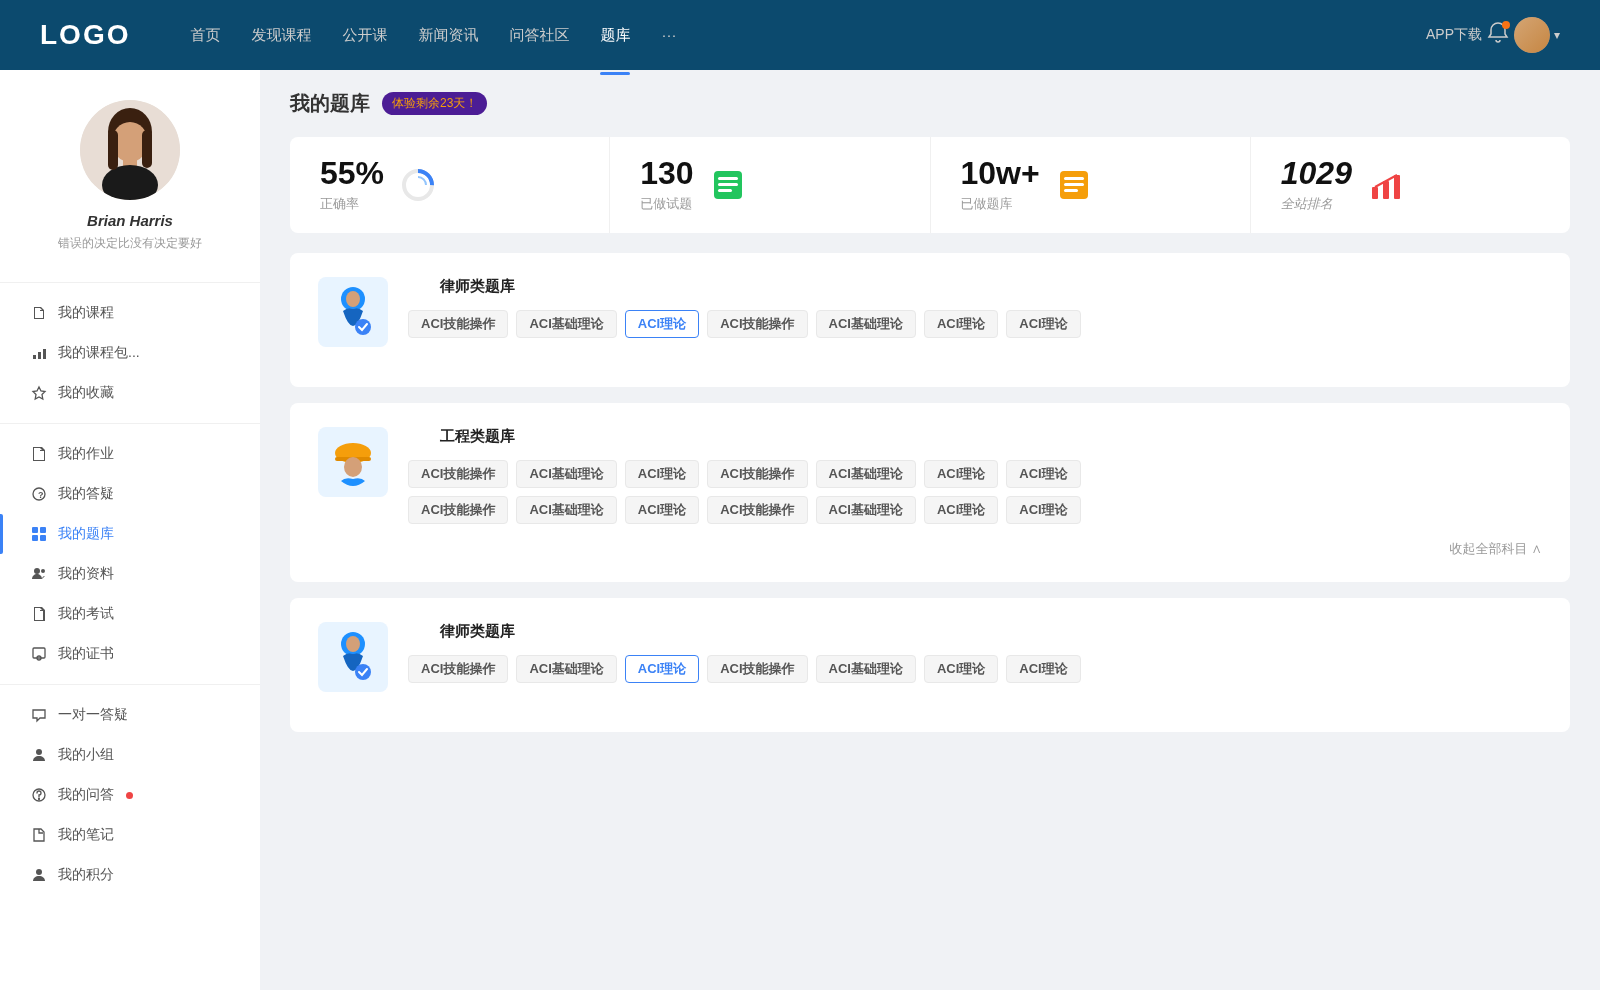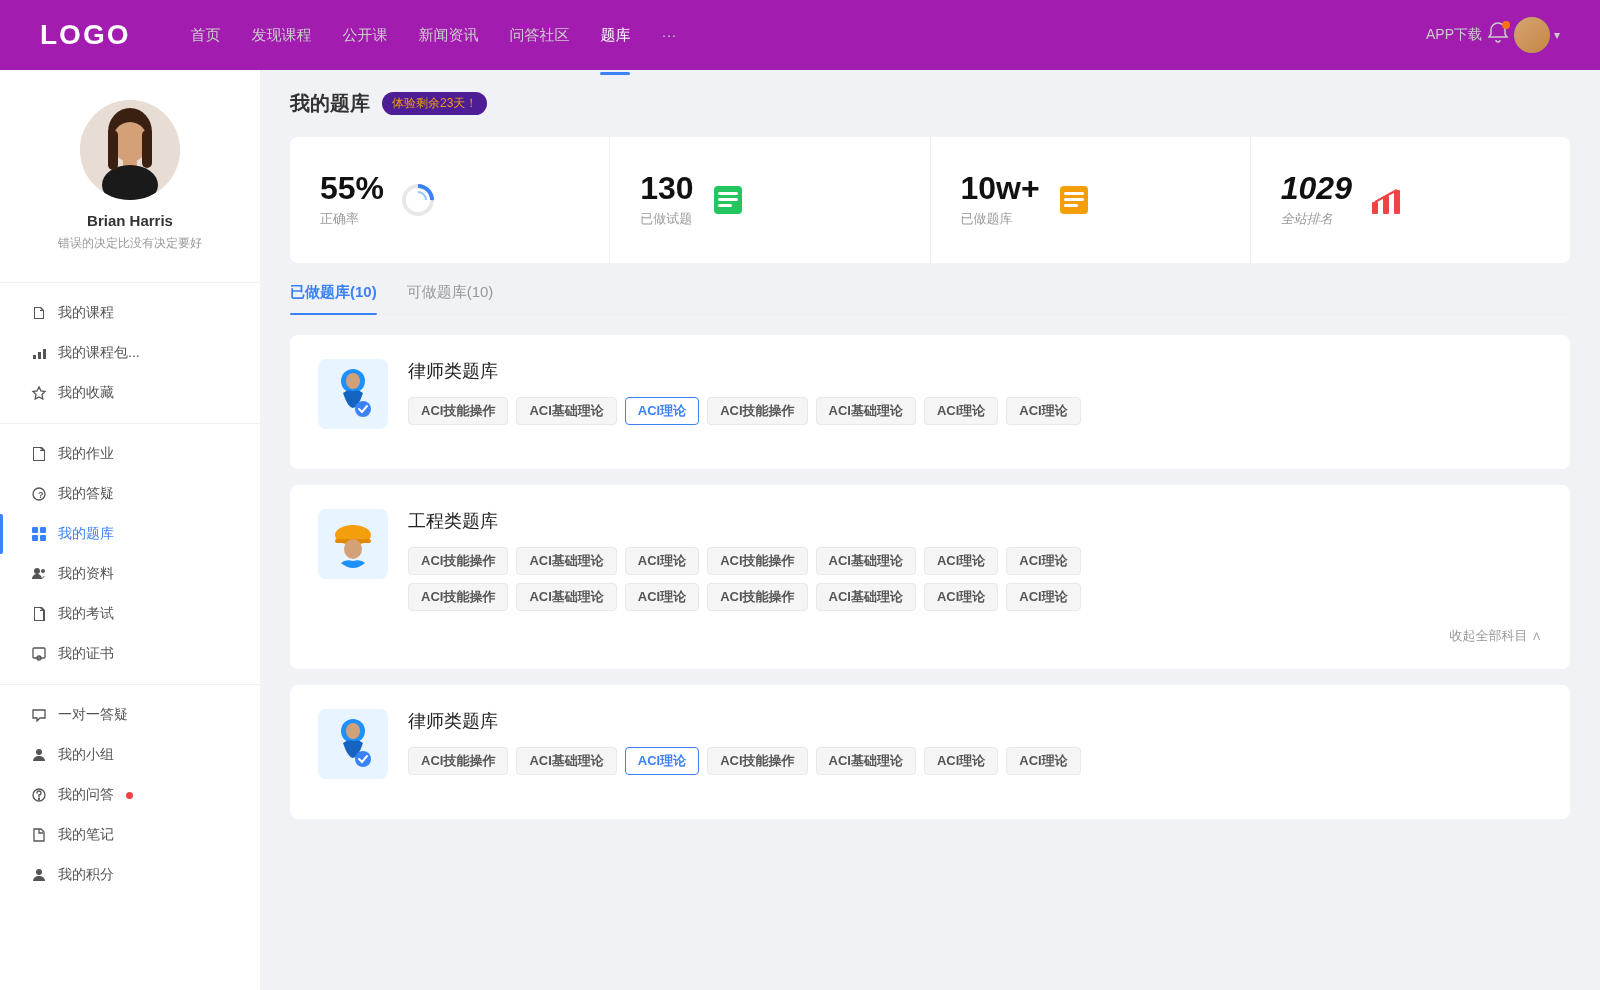--- a/index.html
+++ b/index.html
@@ -1,20 +1,20 @@
 <!DOCTYPE html>
 <html><head>
   <meta charset="utf-8">
   <style>
     * { box-sizing: border-box; margin: 0; padding: 0; }
     body { font-family: -apple-system, BlinkMacSystemFont, 'PingFang SC', 'Microsoft YaHei', sans-serif; background: #f0f2f5; min-height: 990px; }
 
     
     .header {
-      background: #a21caf;
+      background: #0c4a6e;
       height: 70px;
       display: flex;
       align-items: center;
       padding: 0 40px;
       position: relative;
     }
     .header-logo {
       color: white;
       font-size: 28px;
       font-weight: bold;
@@ -115,20 +115,21 @@
       border-radius: 50%;
       background: #e8e0d8;
       overflow: hidden;
       margin-bottom: 12px;
     }
     .sidebar-name {
       font-size: 15px;
       font-weight: 600;
       color: #333;
       margin-bottom: 6px;
+      font-style: italic;
     }
     .sidebar-motto {
       font-size: 12px;
       color: #999;
       text-align: center;
     }
     .sidebar-divider {
       height: 1px;
       background: #f0f0f0;
       margin: 10px 0;
@@ -211,21 +212,21 @@
     
     .stats-row {
       display: flex;
       background: white;
       border-radius: 8px;
       margin-bottom: 20px;
       overflow: hidden;
     }
     .stat-item {
       flex: 1;
-      padding: 35px 30px;
+      padding: 20px 30px;
       border-right: 1px solid #f0f0f0;
       display: flex;
       align-items: center;
       gap: 16px;
     }
     .stat-item:last-child {
       border-right: none;
       font-style: italic;
     }
     .stat-text {}
@@ -299,24 +300,25 @@
       width: 70px;
       height: 70px;
       background: #e8f4ff;
       border-radius: 8px;
       display: flex;
       align-items: center;
       justify-content: center;
       flex-shrink: 0;
     }
     .qbank-title {
-      font-size: 18px;
-      font-weight: 400;
+      font-size: 15px;
+      font-weight: 700;
       color: #222;
       margin-bottom: 14px;
+      margin-left: 32px;
     }
     .qbank-tags {
       display: flex;
       flex-wrap: wrap;
       gap: 8px;
       font-weight: bold;
     }
     .qbank-tag {
       font-size: 13px;
       color: #555;
@@ -613,24 +615,20 @@
           <svg viewBox="0 0 36 36">
             <rect x="4" y="20" width="6" height="12" rx="1" fill="#ef4444"></rect>
             <rect x="15" y="14" width="6" height="18" rx="1" fill="#ef4444"></rect>
             <rect x="26" y="8" width="6" height="24" rx="1" fill="#ef4444"></rect>
             <polyline points="7,20 18,14 29,8" fill="none" stroke="#ef4444" stroke-width="2"></polyline>
           </svg>
         </div>
       </div>
     </div>
 
-    <div class="tabs-row">
-      <div class="tab-item active">已做题库(10)</div>
-      <div class="tab-item">可做题库(10)</div>
-    </div>
 
     <div class="qbank-card">
       <div class="qbank-header">
         <div class="qbank-icon-wrap">
           <svg width="52" height="58" viewBox="0 0 52 58">
 
             <circle cx="26" cy="16" r="12" fill="#1e90ff"></circle>
 
             <path d="M16 28 Q26 58 36 28 Q31 24 26 26 Q21 24 16 28z" fill="#1565c0"></path>
 

